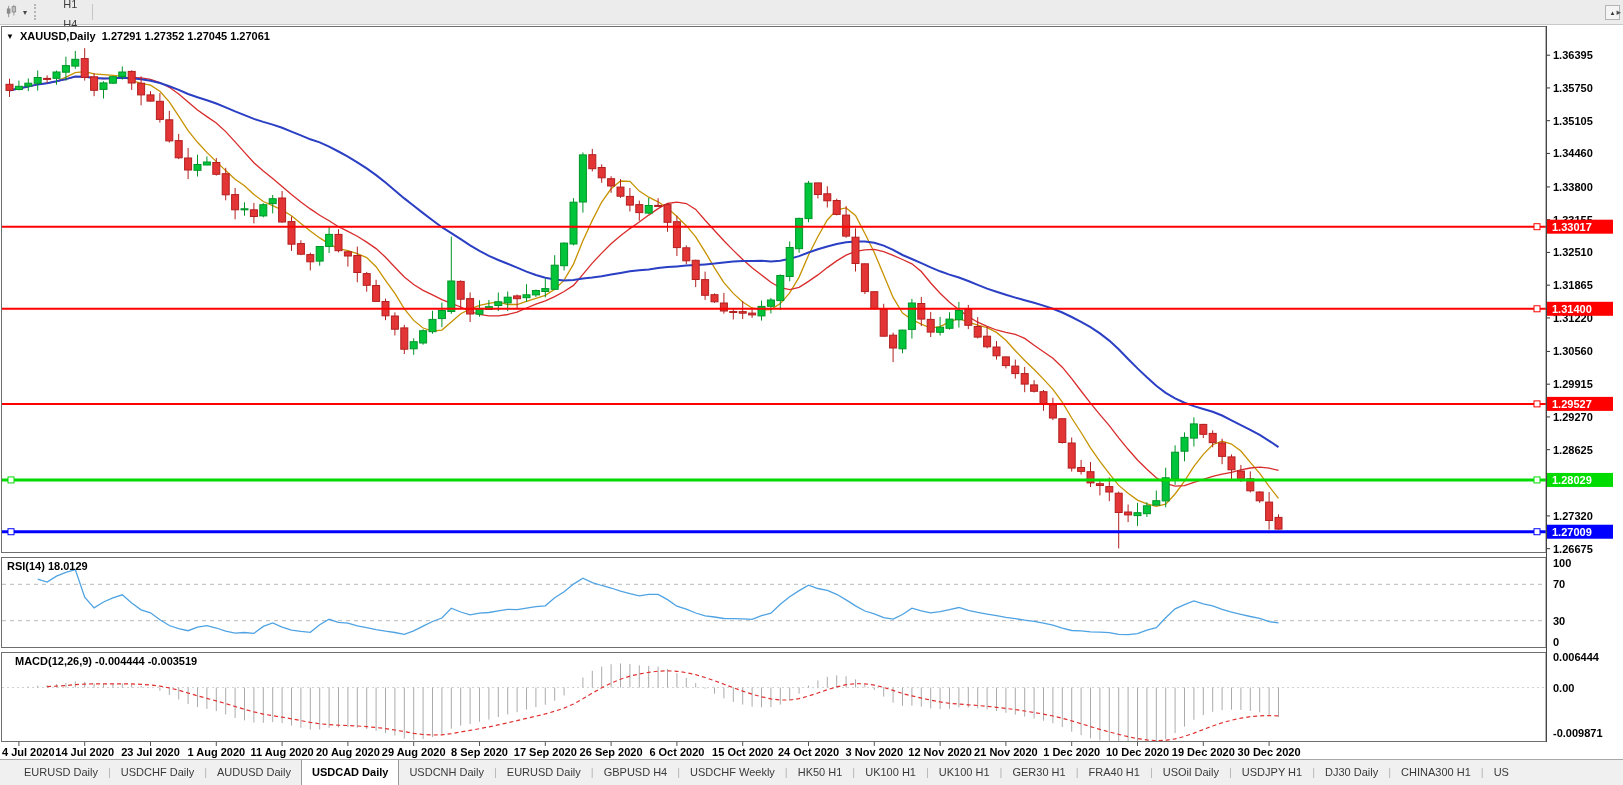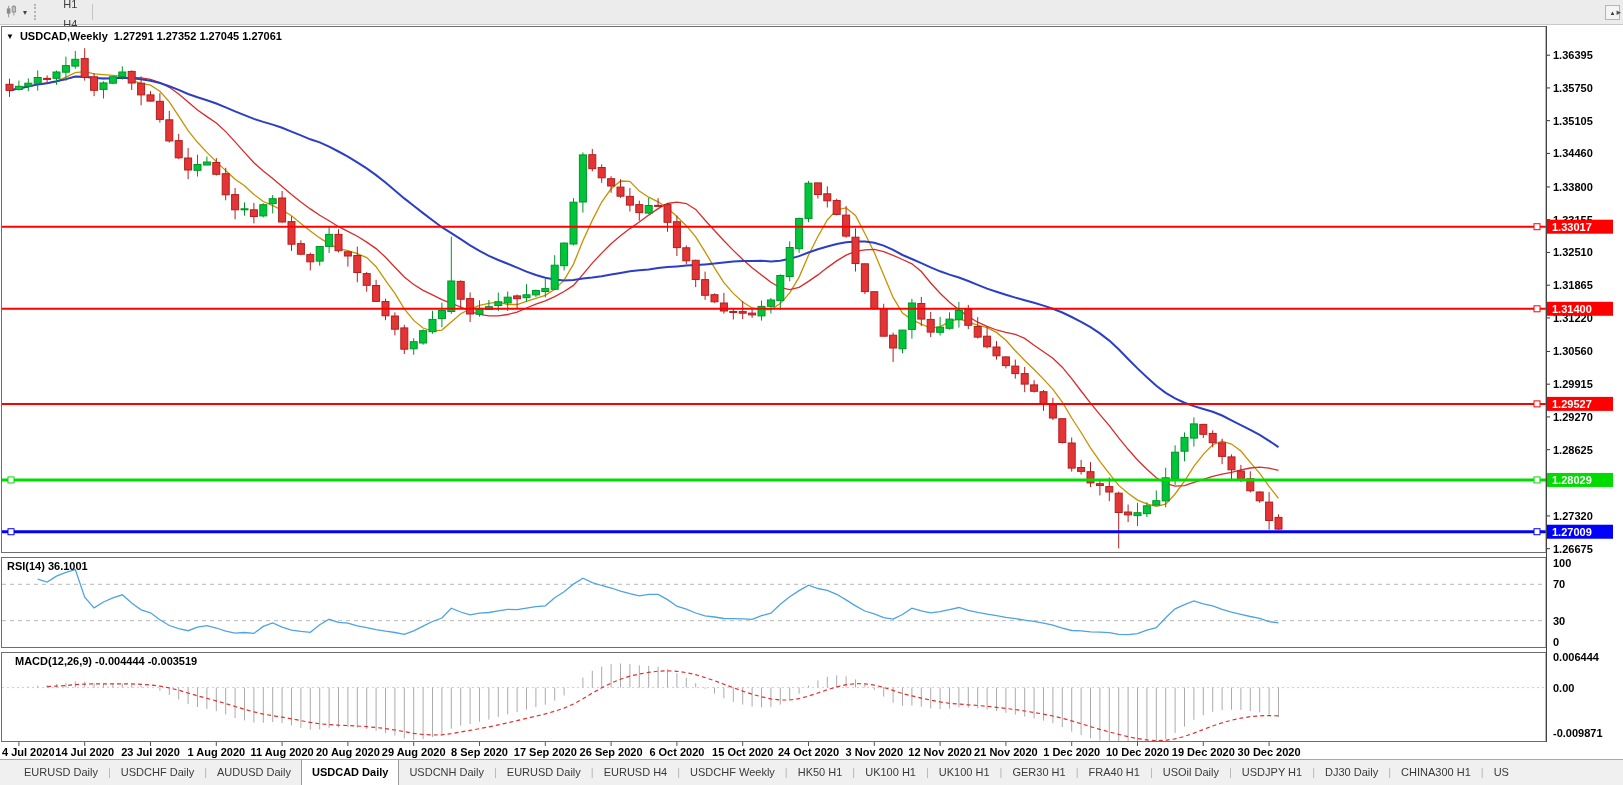--- a/index.html
+++ b/index.html
@@ -611,39 +611,39 @@
         <line x1="1137.5" y1="716" x2="1137.5" y2="720" stroke="#555"></line>
         <text x="1137.5" y="730" font-family="Liberation Sans, sans-serif" font-size="11" font-weight="700" fill="#000" text-anchor="middle">10 Dec 2020</text>
         <line x1="1203.3" y1="716" x2="1203.3" y2="720" stroke="#555"></line>
         <text x="1203.3" y="730" font-family="Liberation Sans, sans-serif" font-size="11" font-weight="700" fill="#000" text-anchor="middle">19 Dec 2020</text>
         <line x1="1269.1000000000001" y1="716" x2="1269.1000000000001" y2="720" stroke="#555"></line>
         <text x="1269.1000000000001" y="730" font-family="Liberation Sans, sans-serif" font-size="11" font-weight="700" fill="#000" text-anchor="middle">30 Dec 2020</text>
       </svg>
 
     <div class="chart-title">
       <span class="tri">▼</span>
-      <span>USDCAD,Weekly</span>
+      <span>XAUUSD,Daily</span>
       <span>1.27291 1.27352 1.27045 1.27061</span>
     </div>
-    <div class="pane-label" id="rsi-label">RSI(14) 36.1001</div>
+    <div class="pane-label" id="rsi-label">RSI(14) 18.0129</div>
     <div class="pane-label" id="macd-label">MACD(12,26,9) -0.004444 -0.003519</div>
   </div>
 
   <div class="tabbar" id="tabbar">
       <div class="tab">EURUSD Daily</div>
       <div class="tab-sep">|</div>
       <div class="tab">USDCHF Daily</div>
       <div class="tab-sep">|</div>
       <div class="tab">AUDUSD Daily</div>
       <div class="tab active">USDCAD Daily</div>
       <div class="tab">USDCNH Daily</div>
       <div class="tab-sep">|</div>
       <div class="tab">EURUSD Daily</div>
       <div class="tab-sep">|</div>
-      <div class="tab">EURUSD H4</div>
+      <div class="tab">GBPUSD H4</div>
       <div class="tab-sep">|</div>
       <div class="tab">USDCHF Weekly</div>
       <div class="tab-sep">|</div>
       <div class="tab">HK50 H1</div>
       <div class="tab-sep">|</div>
       <div class="tab">UK100 H1</div>
       <div class="tab-sep">|</div>
       <div class="tab">UK100 H1</div>
       <div class="tab-sep">|</div>
       <div class="tab">GER30 H1</div>

